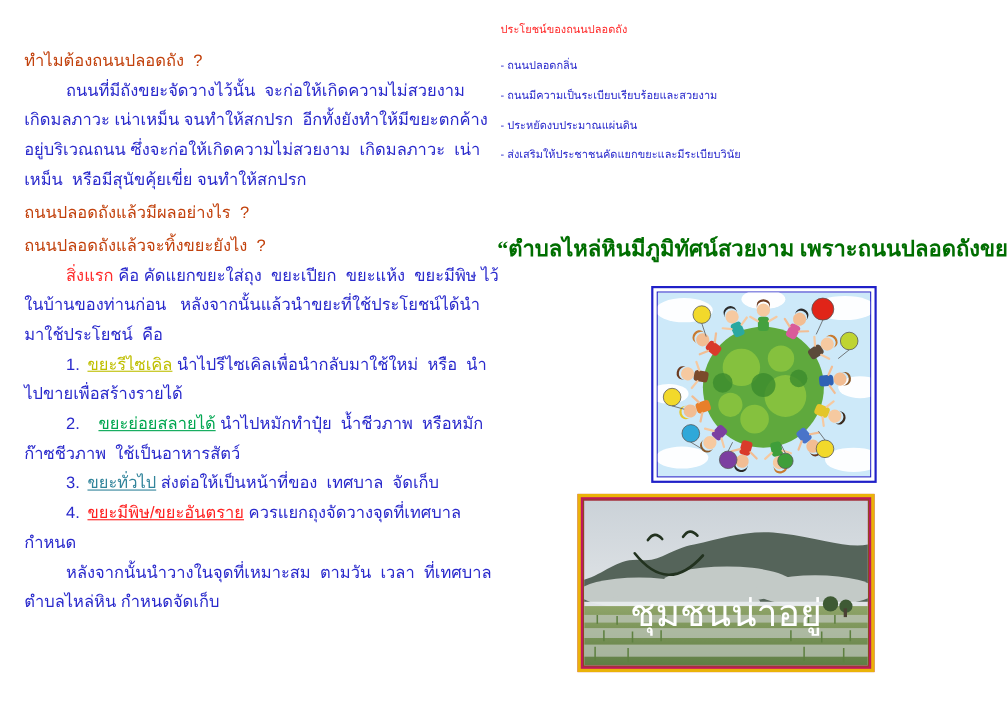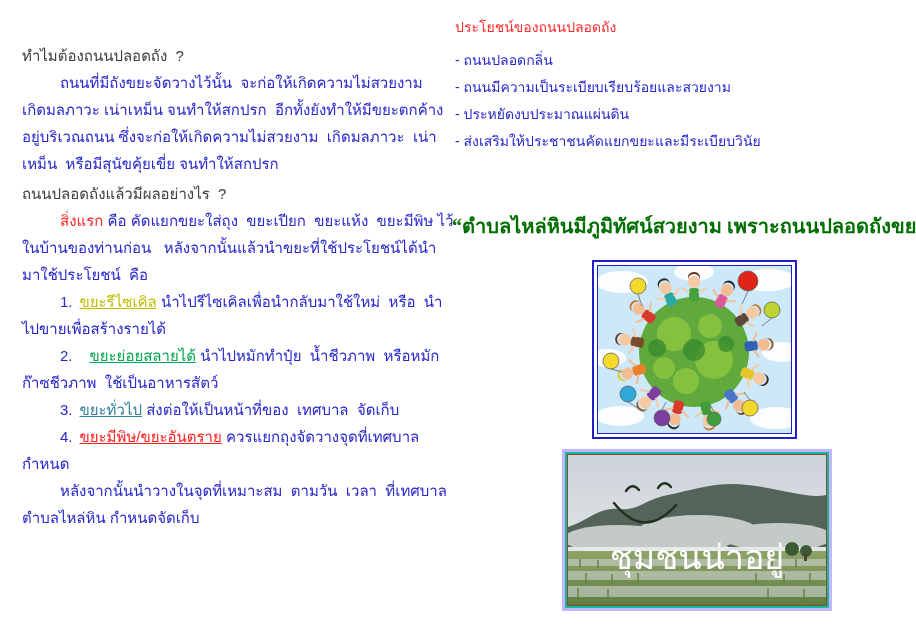--- a/index.html
+++ b/index.html
@@ -5,68 +5,69 @@
   html,body{margin:0;padding:0;background:#ffffff;}
   .page{
     position:relative; width:916px; height:643px; background:#ffffff;
     font-family:"Liberation Sans", sans-serif; overflow:hidden;
   }
   
   .left-col{
     position:absolute; left:22px; top:42px; width:432px;
     font-size:15px; line-height:27px; color:#2929CC;
   }
-  .sec-title{ color:#404040; white-space:pre-wrap; }
+  .sec-title{ color:#c2410c; white-space:pre-wrap; }
   .sec-title.gap{ margin-top:3px; }
   .para{ text-indent:38px; white-space:pre-wrap; }
   .lead-word{ color:#FF2A2A; }
   .sp-err{ text-decoration:underline wavy #FF0000; text-decoration-skip-ink:none; }
   .item{ text-indent:38px; white-space:pre-wrap; }
   .item .num{ margin-right:7px; }
   .term{ text-decoration:underline; }
   .term-recycle{ color:#BFBF00; }
   .term-compost{ color:#00A650;margin-left:10px; }
   .term-general{ color:#31849B; }
   .term-toxic{ color:#FF2020; }
   
   .right-col{
     position:absolute; left:455px; top:14px; width:452px;
-    font-size:14px; line-height:27px; color:#2929CC;
+    font-size:10px; line-height:27px; color:#2929CC;
   }
   .benefits-title{ color:#FF2A2A; margin-bottom:6px; }
   .benefit{ white-space:pre-wrap; }
   .quote{
     position:absolute; left:452px; top:210px; width:460px;
     font-family:"Liberation Serif", serif; font-weight:bold;
     font-size:20px; color:#006E00; white-space:nowrap;
   }
   
   .globe-frame{
     position:absolute; left:592px; top:260px;
     border:2px solid #2020C8; padding:3px; background:#ffffff;
   }
   .globe-frame .inner{ border:1px solid #2020C8; line-height:0; }
   .photo-frame{
-    position:absolute; left:562px; top:449px;
-    border:3px solid #c4b5fd; padding:2px; background:#14b8a6;
+    position:absolute; left:525px; top:449px;
+    border:3px solid #eab308; padding:2px; background:#be185d;
   }
   .photo-frame .inner{ border:1px solid #8C4A1E; line-height:0; }
 </style>
 </head>
 <body>
 
 <div class="page">
 
   <div class="left-col">
 
     <div class="sec-title">ทำไมต้องถนนปลอดถัง  ?</div>
     <div class="para">ถนนที่มีถังขยะจัดวางไว้นั้น  จะก่อให้เกิดความไม่สวยงาม  เกิดมลภาวะ เน่าเหม็น จนทำให้สกปรก  อีกทั้งยังทำให้มีขยะตกค้างอยู่บริเวณถนน ซึ่งจะก่อให้เกิดความไม่สวยงาม  เกิดมลภาวะ  เน่าเหม็น  หรือมีสุนัขคุ้ยเขี่ย จนทำให้สกปรก</div>
 
     <div class="sec-title gap">ถนนปลอดถังแล้วมีผลอย่างไร  ?</div>
 
+    <div class="sec-title gap">ถนนปลอดถังแล้วจะทิ้งขยะยังไง  ?</div>
     <div class="para"><span class="lead-word">สิ่งแรก</span><span> คือ คัดแยกขยะใส่ถุง  ขยะเปียก  ขยะแห้ง  ขยะมีพิษ ไว้ในบ้านของท่านก่อน   หลังจากนั้นแล้วนำขยะที่ใช้ประโยชน์ได้นำมาใช้ประโยชน์  คือ</span></div>
 
     <div class="item"><span class="num">1.</span><span class="term term-recycle">ขยะรีไซเคิล</span><span> นำไปรีไซเคิลเพื่อนำกลับมาใช้ใหม่  หรือ  นำไปขายเพื่อสร้างรายได้</span></div>
 
     <div class="item"><span class="num">2.</span><span class="term term-compost">ขยะย่อยสลายได้</span><span> นำไปหมักทำปุ๋ย  น้ำชีวภาพ  หรือหมักก๊าซชีวภาพ  ใช้เป็นอาหารสัตว์</span></div>
 
     <div class="item"><span class="num">3.</span><span class="term term-general">ขยะทั่วไป</span><span> ส่งต่อให้เป็นหน้าที่ของ  เทศบาล  จัดเก็บ</span></div>
 
     <div class="item"><span class="num">4.</span><span class="term term-toxic">ขยะมีพิษ/ขยะอันตราย</span><span> ควรแยกถุงจัดวางจุดที่เทศบาลกำหนด</span></div>
 

